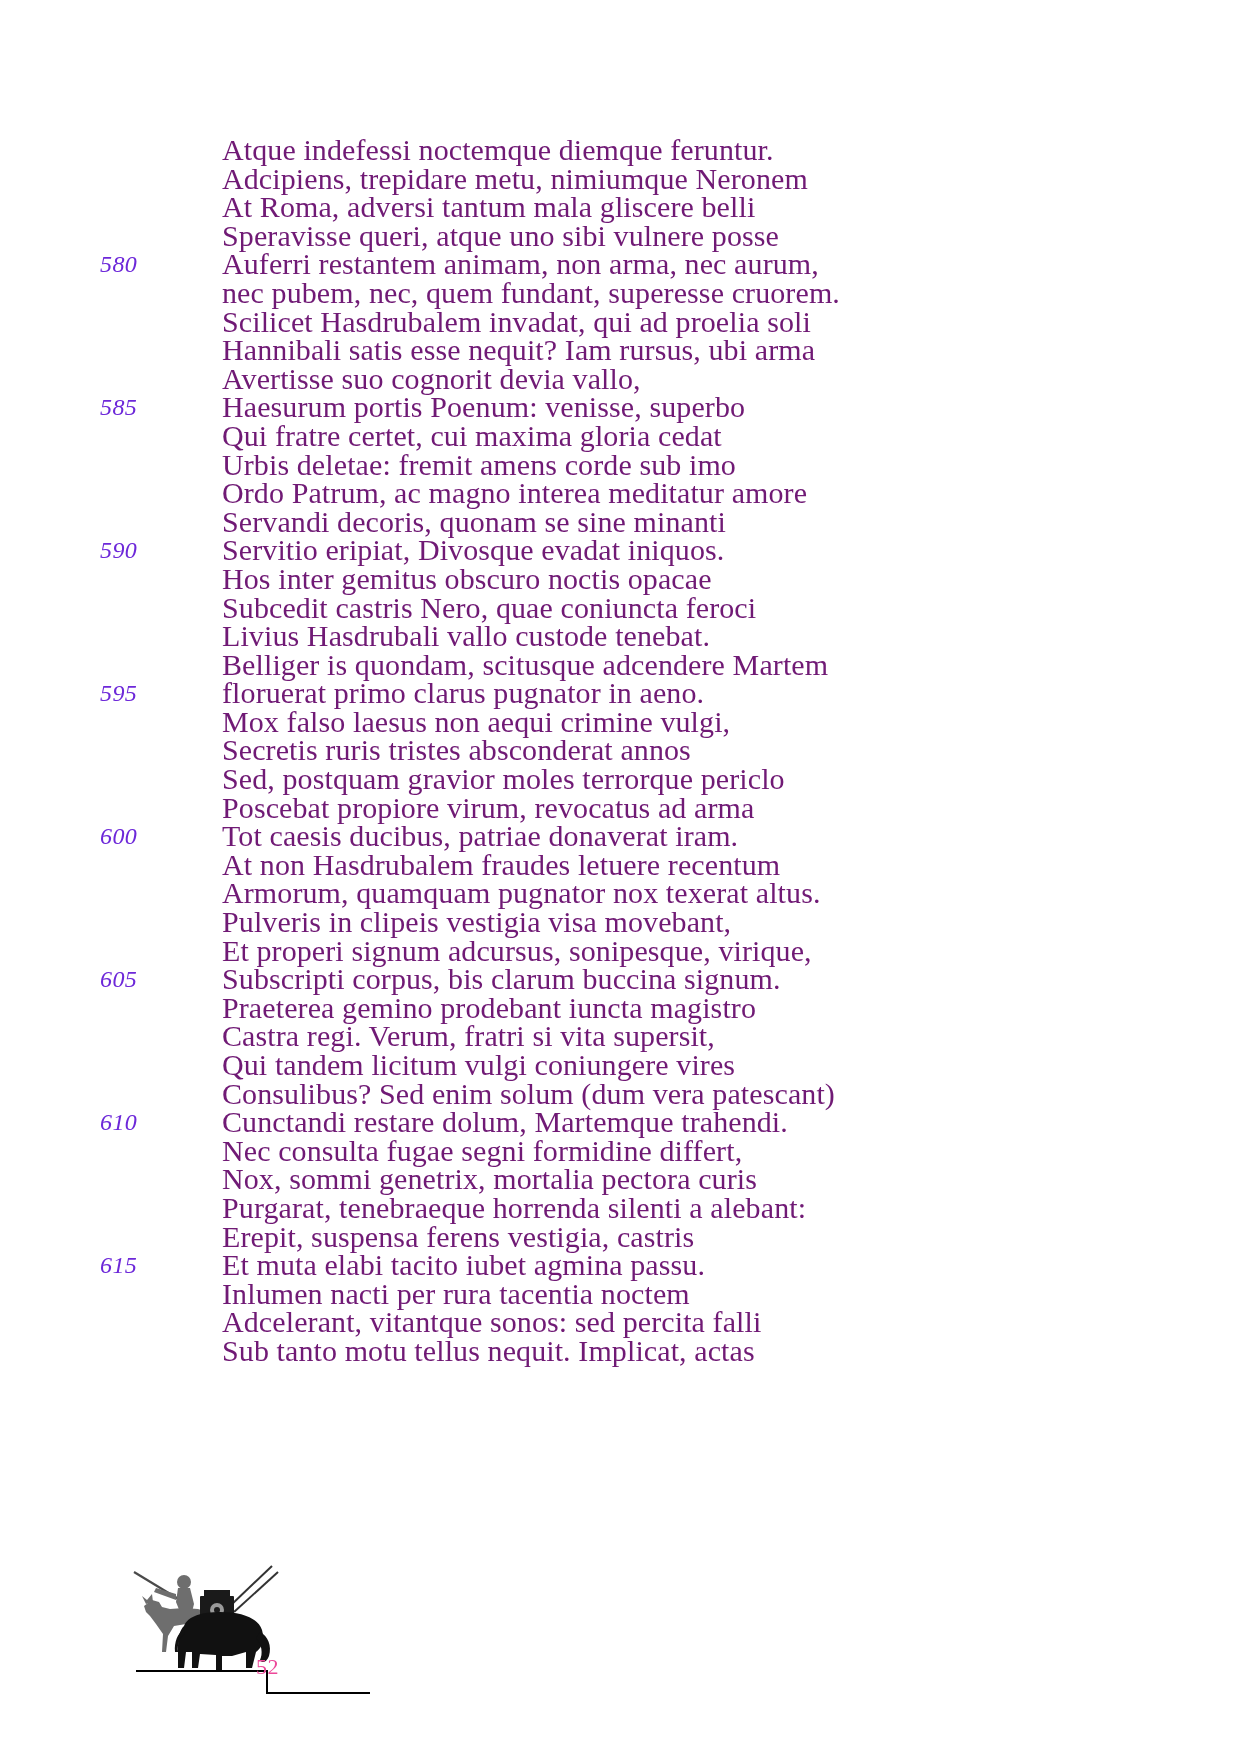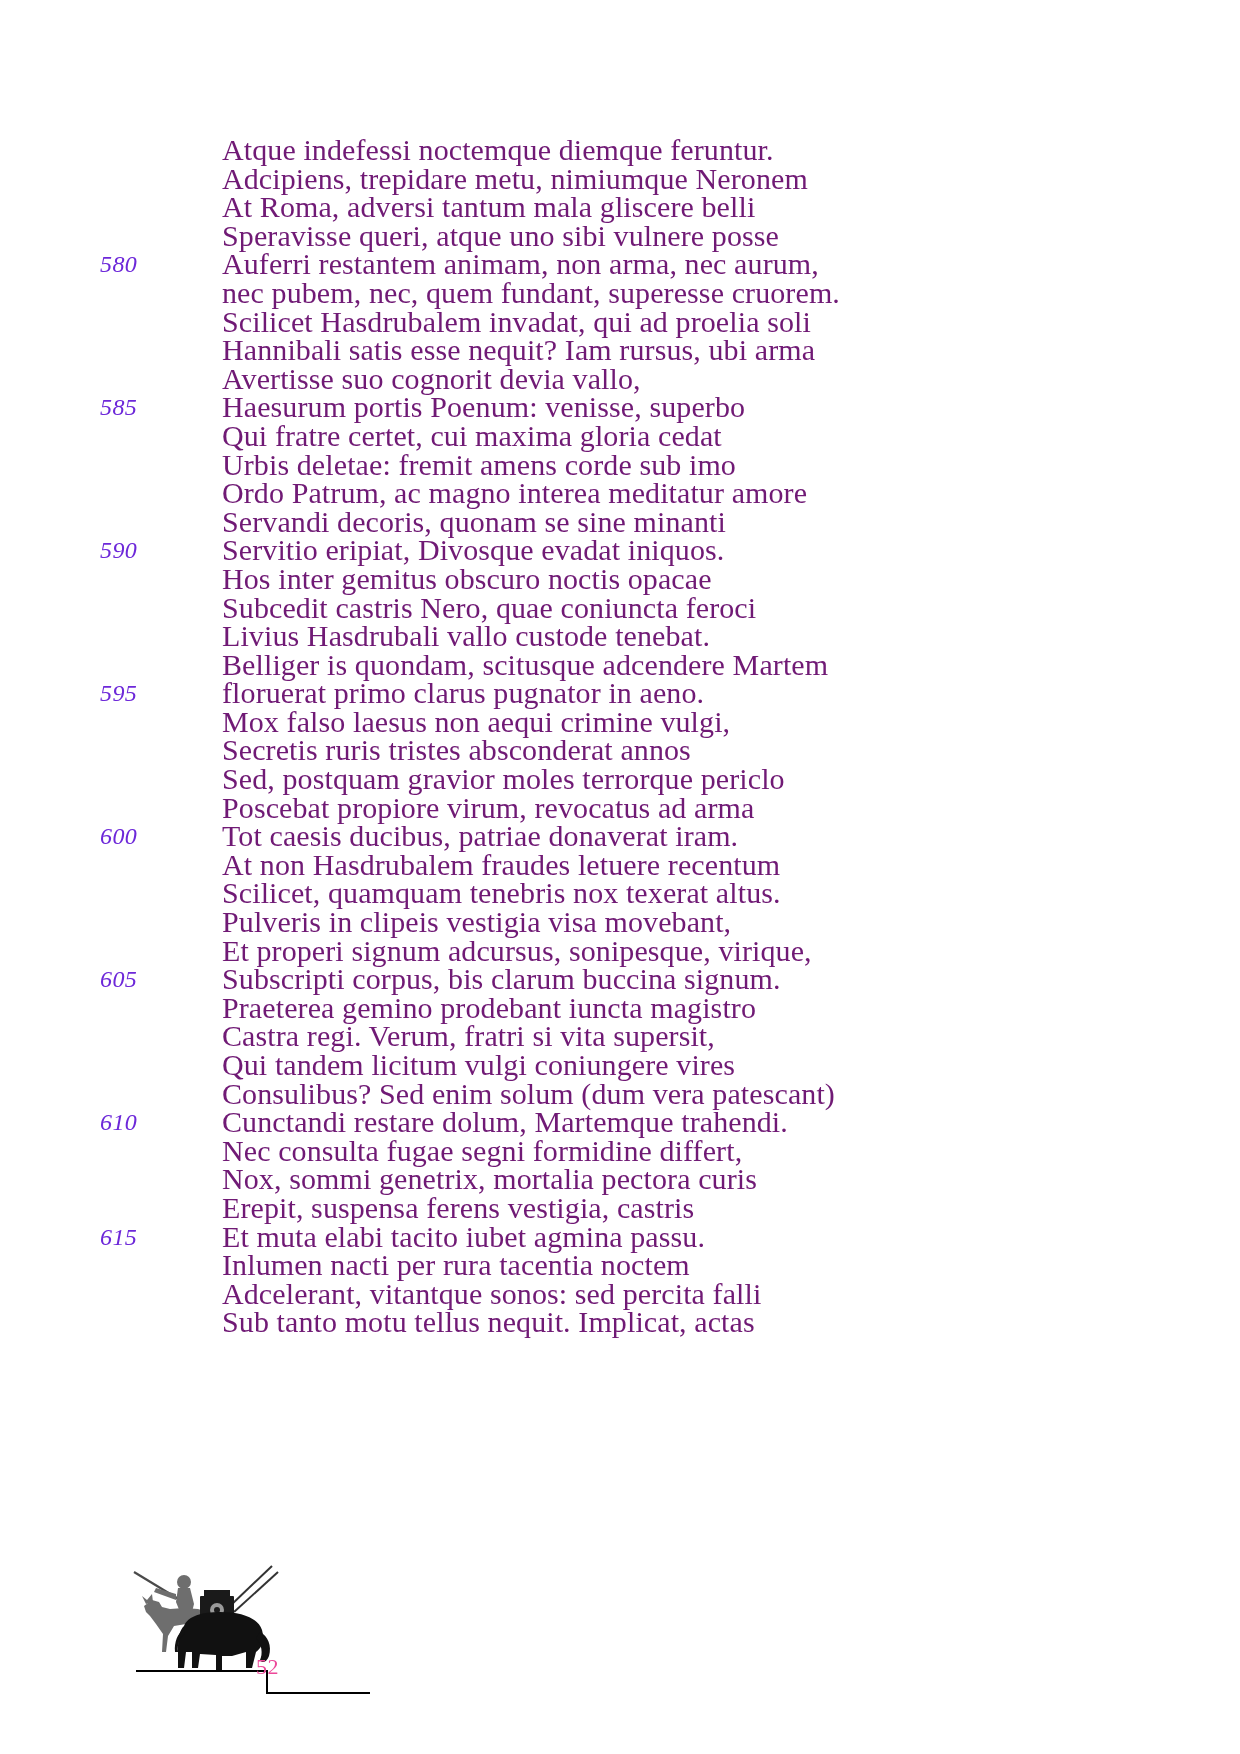--- a/index.html
+++ b/index.html
@@ -216,21 +216,21 @@
       <div class="verse-line">
         <span class="line-number">600</span>
         <span class="line-text">Tot caesis ducibus, patriae donaverat iram.</span>
       </div>
       <div class="verse-line">
         <span class="line-number"></span>
         <span class="line-text">At non Hasdrubalem fraudes letuere recentum</span>
       </div>
       <div class="verse-line">
         <span class="line-number"></span>
-        <span class="line-text">Scilicet, quamquam tenebris nox texerat altus.</span>
+        <span class="line-text">Armorum, quamquam pugnator nox texerat altus.</span>
       </div>
       <div class="verse-line">
         <span class="line-number"></span>
         <span class="line-text">Pulveris in clipeis vestigia visa movebant,</span>
       </div>
       <div class="verse-line">
         <span class="line-number"></span>
         <span class="line-text">Et properi signum adcursus, sonipesque, virique,</span>
       </div>
       <div class="verse-line">
@@ -257,20 +257,24 @@
         <span class="line-number">610</span>
         <span class="line-text">Cunctandi restare dolum, Martemque trahendi.</span>
       </div>
       <div class="verse-line">
         <span class="line-number"></span>
         <span class="line-text">Nec consulta fugae segni formidine differt,</span>
       </div>
       <div class="verse-line">
         <span class="line-number"></span>
         <span class="line-text">Nox, sommi genetrix, mortalia pectora curis</span>
+      </div>
+      <div class="verse-line">
+        <span class="line-number"></span>
+        <span class="line-text">Purgarat, tenebraeque horrenda silenti a alebant:</span>
       </div>
       <div class="verse-line">
         <span class="line-number"></span>
         <span class="line-text">Erepit, suspensa ferens vestigia, castris</span>
       </div>
       <div class="verse-line">
         <span class="line-number">615</span>
         <span class="line-text">Et muta elabi tacito iubet agmina passu.</span>
       </div>
       <div class="verse-line">

